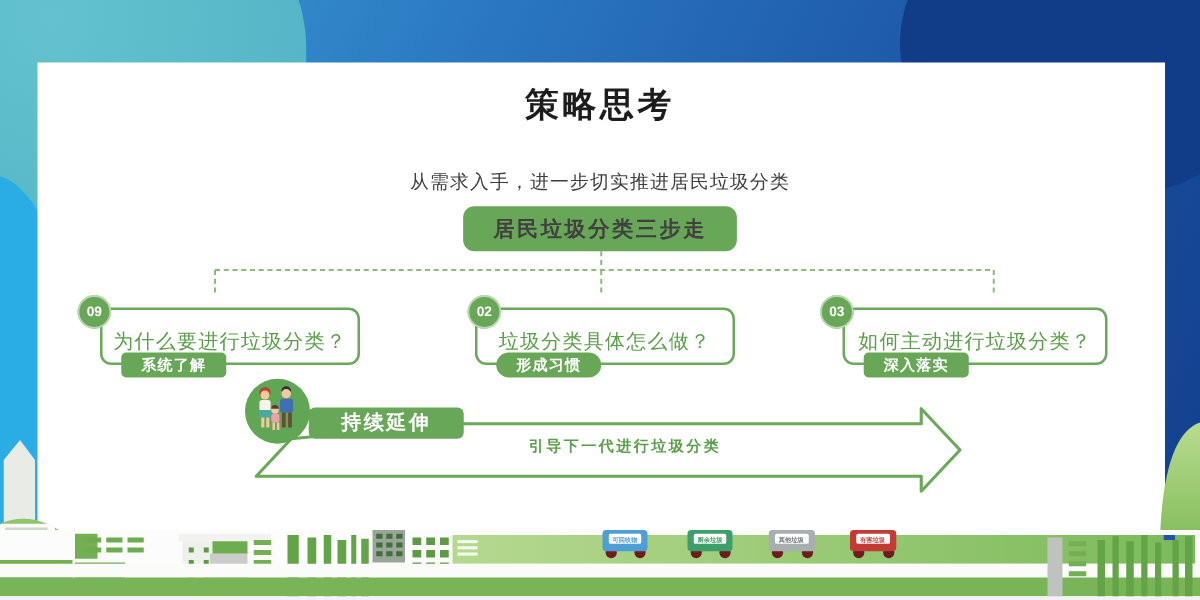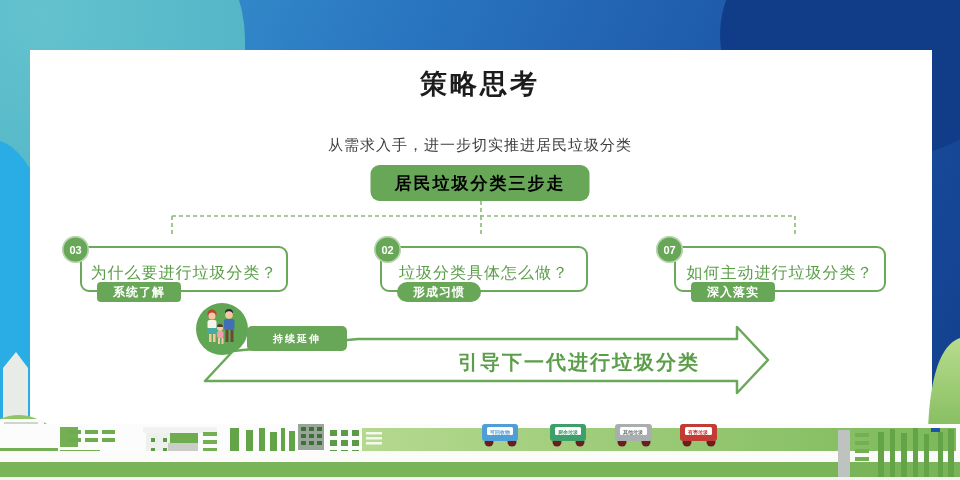--- a/index.html
+++ b/index.html
@@ -19,21 +19,21 @@
           background:#ffffff; z-index:1; }
 
   .title { position:absolute; left:0; top:66px; width:100%; text-align:center;
            font-size:27px; font-weight:bold; color:#1c1c1c; letter-spacing:3px; z-index:3; }
   .subtitle { position:absolute; left:0; top:116px; width:100%; text-align:center;
               font-size:15px; color:#3c3c3c; letter-spacing:1px; z-index:3;margin-top:20px; }
 
   .flow-header { position:absolute; left:50%; transform:translateX(-50%); top:165px;
                  height:36px; padding:0 24px; background:#68a758; border-radius:9px;
                  display:flex; align-items:center; z-index:3;
-                 color:#000000; font-size:17px; font-weight:bold; letter-spacing:2px; }
+                 color:#404040; font-size:17px; font-weight:bold; letter-spacing:2px; }
 
   svg.overlay { position:absolute; left:0; top:0; width:960px; height:480px;
                 z-index:2; pointer-events:none; }
 
   .step-box { position:absolute; top:246px; height:46px; background:#fff;
               border:2.5px solid #6aa85a; border-radius:9px; z-index:3;
               display:flex; align-items:center; justify-content:center; padding-top:9px;
               font-size:16px; font-weight:normal; color:#5b9e4a; letter-spacing:1px; }
   .step-box.s1 { left:80px; width:208px; }
   .step-box.s2 { left:380px; width:208px; }
@@ -46,24 +46,24 @@
   .step-num.s1 { left:62px; } .step-num.s2 { left:362px;margin-left:12px; } .step-num.s3 { left:656px; }
 
   .step-tag { position:absolute; top:237px; height:20px; padding:0 16px; background:#68a758;
               border-radius:4px; color:#fff; font-size:12px; font-weight:bold; letter-spacing:1px;
               display:flex; align-items:center; z-index:4;margin-top:45px; }
   .step-tag.s1 { left:97px; } .step-tag.s2 { left:397px;border-radius:10px; } .step-tag.s3 { left:691px; }
 
   .ext-circle { position:absolute; left:196px; top:303px; width:52px; height:52px;
                 border-radius:50%; background:#61a654; z-index:4; overflow:hidden; }
   .ext-tag { position:absolute; left:247px; top:326px; height:25px; padding:0 26px;
-             background:#68a758; border-radius:5px; color:#fff; font-size:10px; font-weight:bold;
+             background:#68a758; border-radius:5px; color:#fff; font-size:16px; font-weight:bold;
              letter-spacing:2px; display:flex; align-items:center; z-index:4; }
-  .ext-text { position:absolute; left:300px; top:349px; width:400px; text-align:right;
-              font-size:20px; font-weight:bold; color:#5b9e4a; letter-spacing:2px; z-index:4; }
+  .ext-text { position:absolute; left:300px; top:349px; width:400px; text-align:center;
+              font-size:12px; font-weight:bold; color:#5b9e4a; letter-spacing:2px; z-index:4; }
 
   svg.skyline { position:absolute; left:0; top:330px; width:960px; height:150px;
                 z-index:5; pointer-events:none; }
 </style>
 </head>
 <body>
 
 <div class="blob blob-teal"></div>
 <div class="blob blob-cyan"></div>
 <div class="blob blob-navy"></div>
@@ -82,33 +82,33 @@
     <path d="M172,216 V237"></path>
     <path d="M481,216 V237"></path>
     <path d="M795,216 V237"></path>
   </g>
   <path d="M233,351 L205,381 L737,381 L737,393 L768,360 L737,327 L737,339 L358,339 Z" fill="#ffffff" stroke="#6aa85a" stroke-width="2.5" stroke-linejoin="round"></path>
 </svg>
 
 <div class="step-box s1">
   <span>为什么要进行垃圾分类？</span>
 </div>
-<div class="step-num s1">03</div>
+<div class="step-num s1">09</div>
 <div class="step-tag s1">系统了解</div>
 
 <div class="step-box s2">
   <span>垃圾分类具体怎么做？</span>
 </div>
 <div class="step-num s2">02</div>
 <div class="step-tag s2">形成习惯</div>
 
 <div class="step-box s3">
   <span>如何主动进行垃圾分类？</span>
 </div>
-<div class="step-num s3">07</div>
+<div class="step-num s3">03</div>
 <div class="step-tag s3">深入落实</div>
 
 <div class="ext-circle">
   <svg viewBox="0 0 52 52" width="52" height="52">
     <circle cx="16" cy="11" r="4.5" fill="#b8452f"></circle>
     <circle cx="16" cy="13" r="3.6" fill="#f4c9a2"></circle>
     <rect x="11.5" y="17" width="9" height="9" rx="2" fill="#f7f3e8"></rect>
     <rect x="11" y="25" width="10" height="6" fill="#4aa9a0"></rect>
     <rect x="13" y="31" width="2.5" height="8" fill="#f4c9a2"></rect>
     <rect x="17" y="31" width="2.5" height="8" fill="#f4c9a2"></rect>

